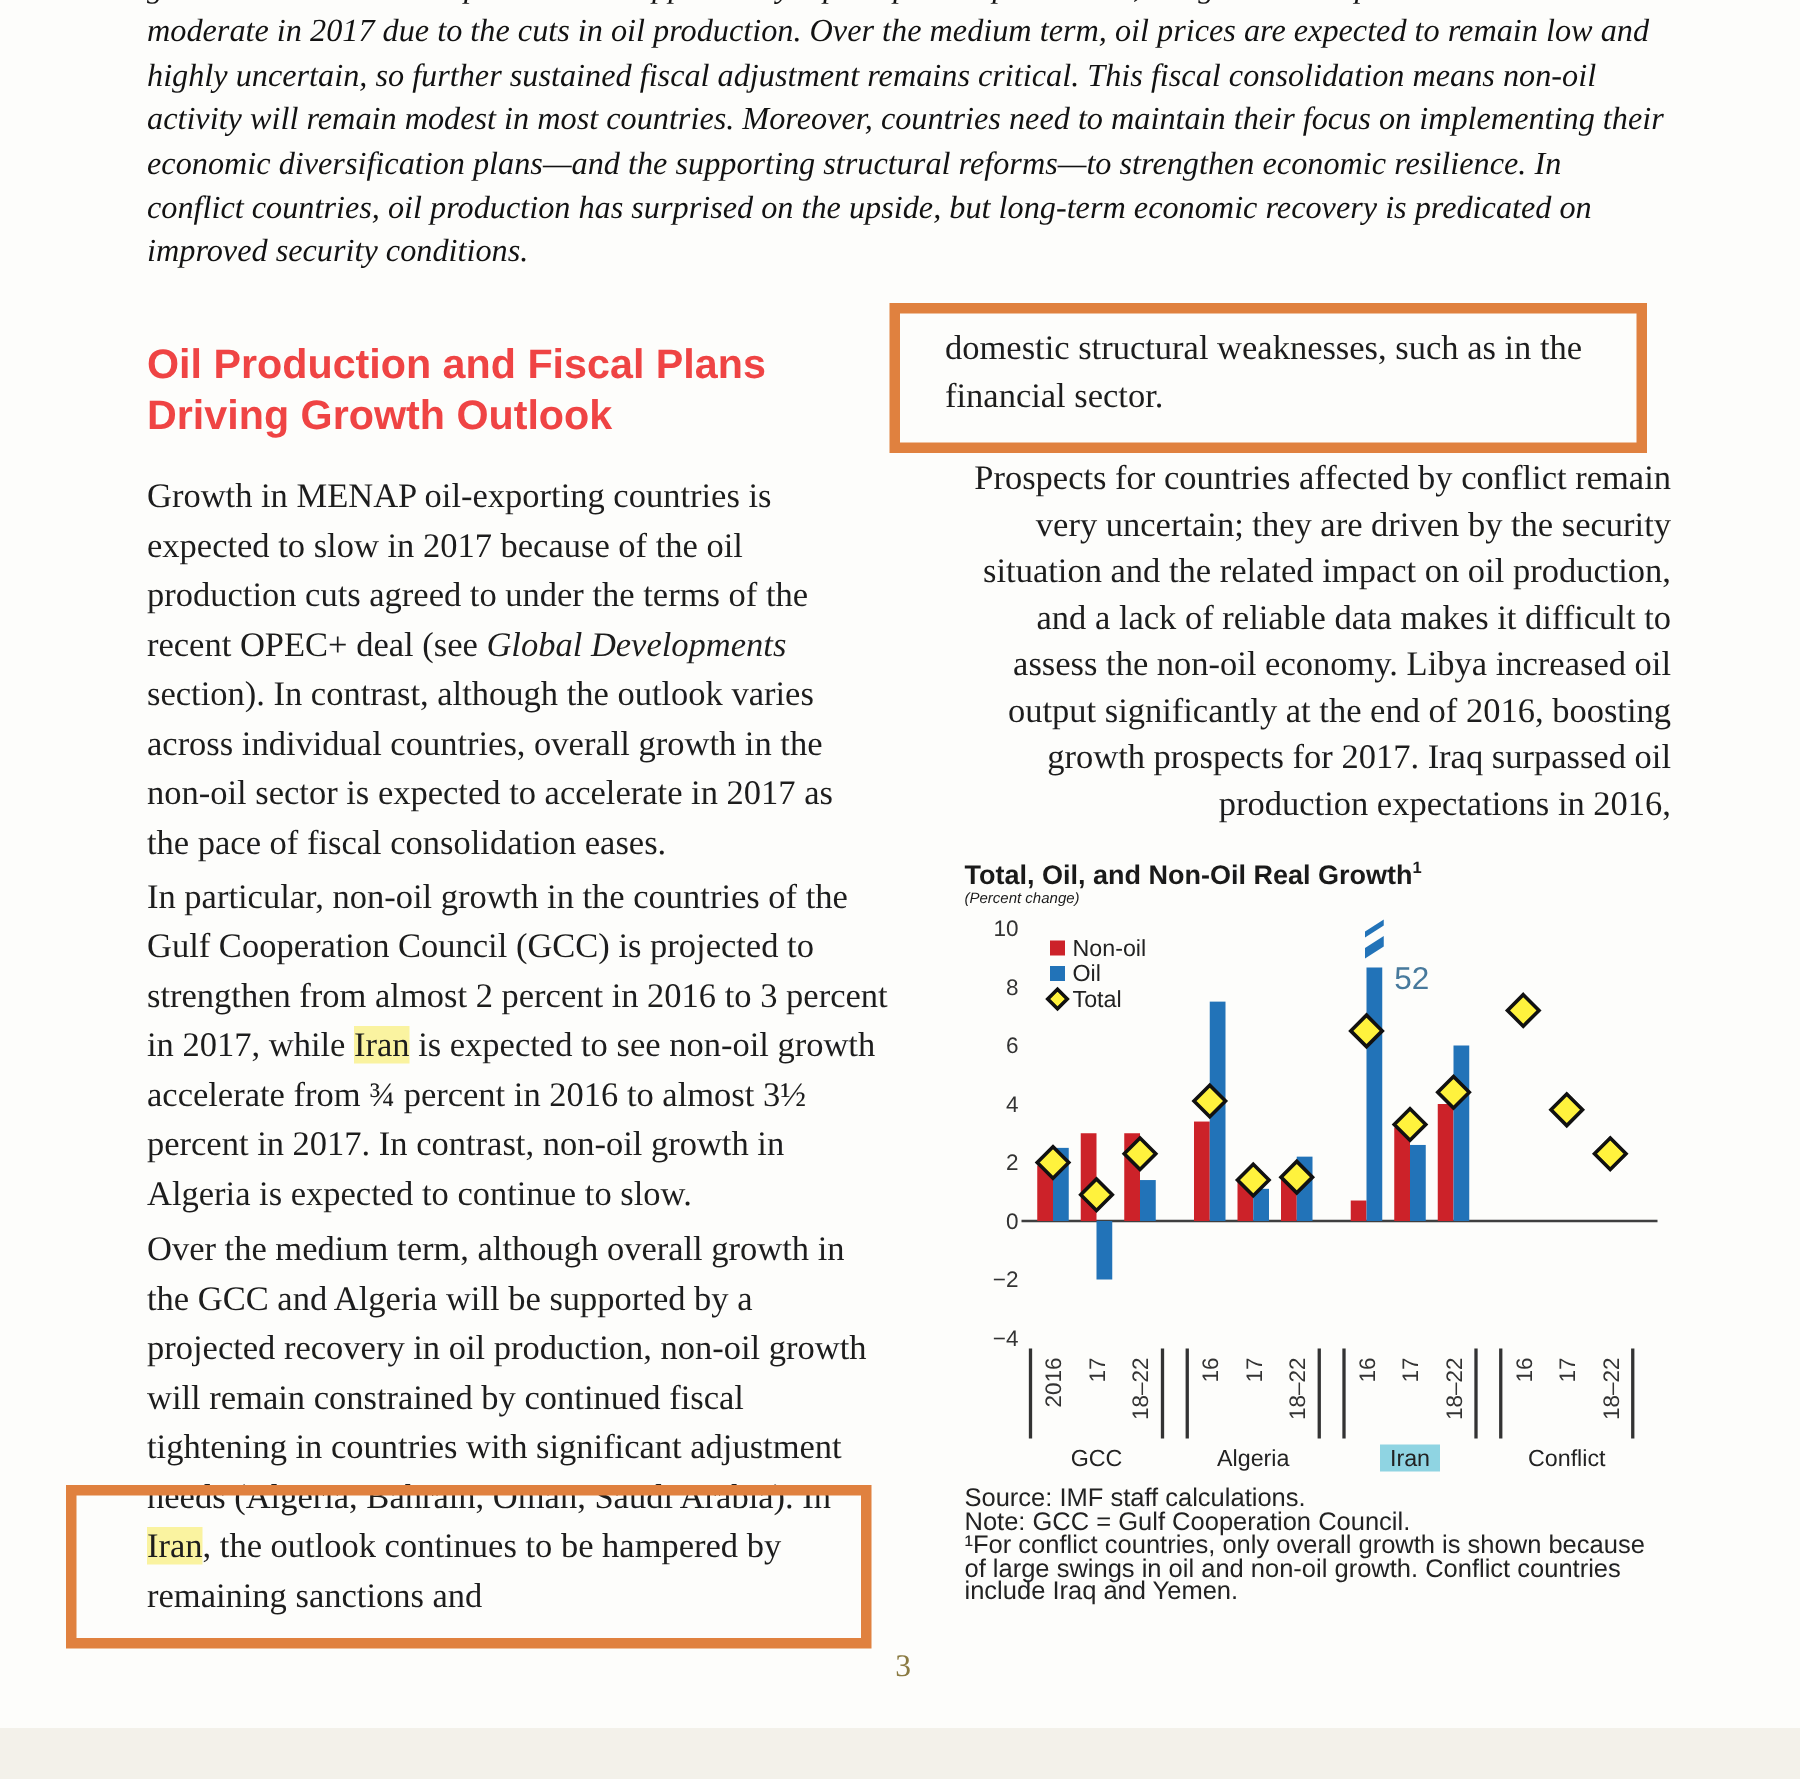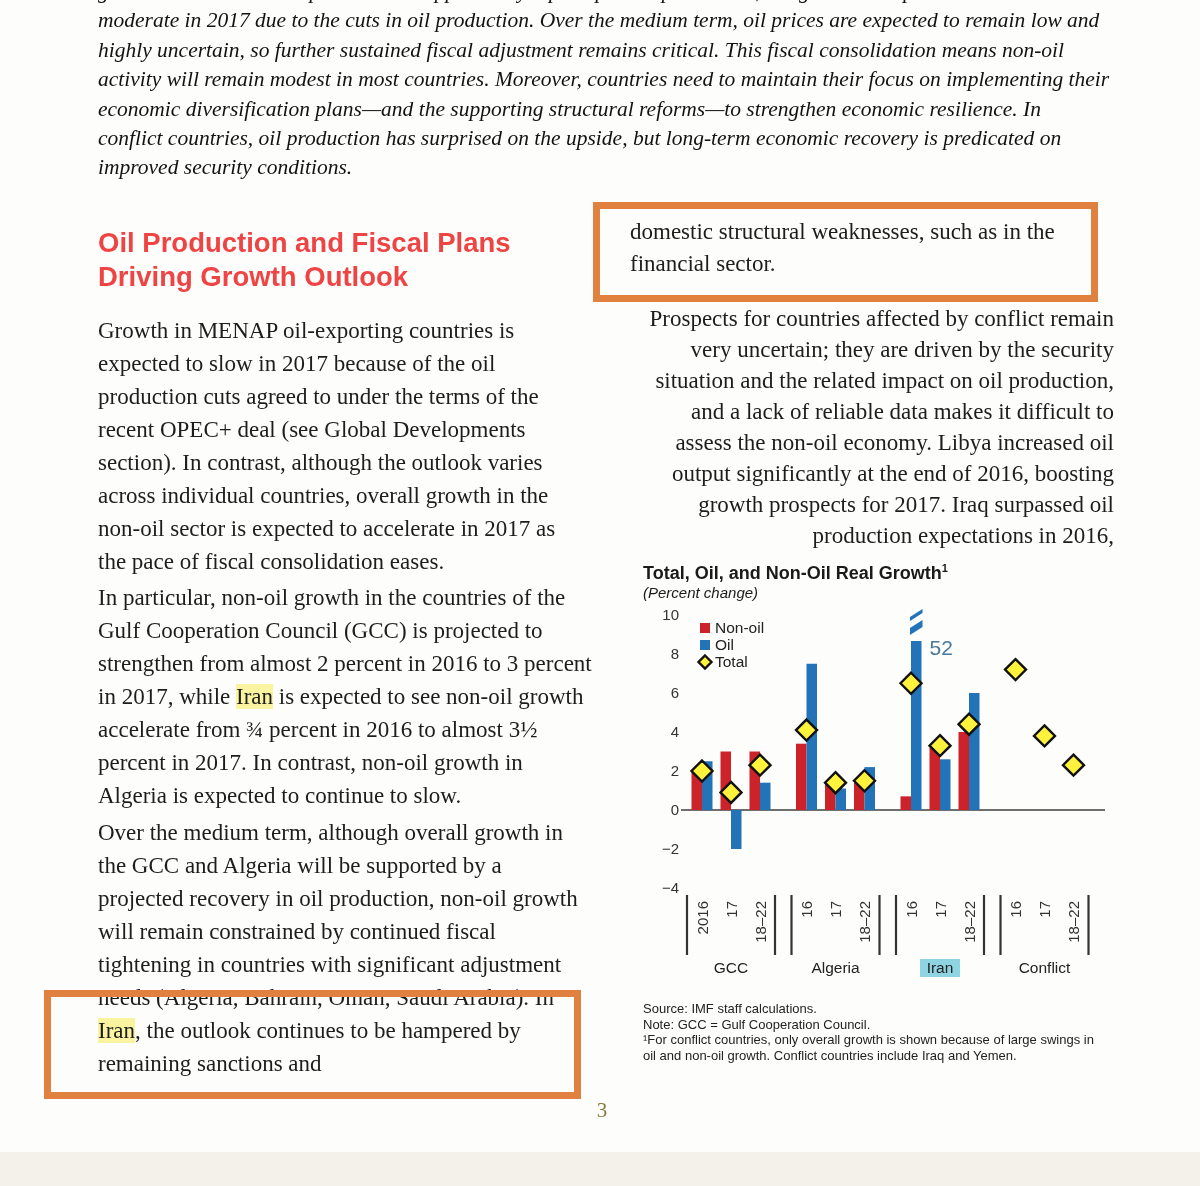--- a/index.html
+++ b/index.html
@@ -14,34 +14,34 @@
        font-family:"Liberation Sans",sans-serif;font-weight:bold;
        font-size:27.5px;line-height:1.22;color:#ef4444;}
 
   .para{position:absolute;font-size:23px;line-height:33px;color:#1d1d1d;}
   #para-l1{left:98px;top:314px;width:490px;}
   #para-l2{left:98px;top:581px;width:495px;}
   #para-l3{left:98px;top:816px;width:490px;}
   #rbox-text{left:630px;top:216px;width:468px;line-height:32px;}
   #para-r1{left:630px;top:303px;width:484px;line-height:31px;text-align:right;}
 
-  .it{}
+  .it{font-style:italic;}
   .hl{background:#faf3a0;}
 
   .ann-box{position:absolute;border:7px solid #e0813f;}
   #box-right{left:593px;top:202px;width:491px;height:86px;}
   #box-left{left:44px;top:990px;width:523px;height:95px;}
 
   .fig{position:absolute;left:643px;top:561px;width:470px;
        font-family:"Liberation Sans",sans-serif;color:#1a1a1a;}
   .fig-label{font-size:14px;}
-  .fig-title{font-size:18px;font-weight:bold;margin-top:1px;}
+  .fig-title{font-size:18px;font-weight:bold;margin-top:12px;}
   .fig-title sup{font-size:11px;}
-  .fig-sub{font-size:15px;font-style:italic;}
-  .fig-notes{font-size:13px;line-height:15.5px;margin-top:20px;width:458px;color:#222;}
+  .fig-sub{font-size:10px;font-style:italic;}
+  .fig-notes{font-size:17px;line-height:15.5px;margin-top:6px;width:458px;color:#222;}
   .fig-notes div{margin:0;}
   #chart-svg{display:block;margin-top:2px;}
 
   .page-num{position:absolute;left:560px;top:1098px;width:84px;text-align:center;
        font-size:21px;color:#8a7a42;}
   .footer-strip{position:absolute;left:0;top:1152px;width:1200px;height:34px;background:#f3f1ea;}
 </style>
 </head>
 <body>
 

